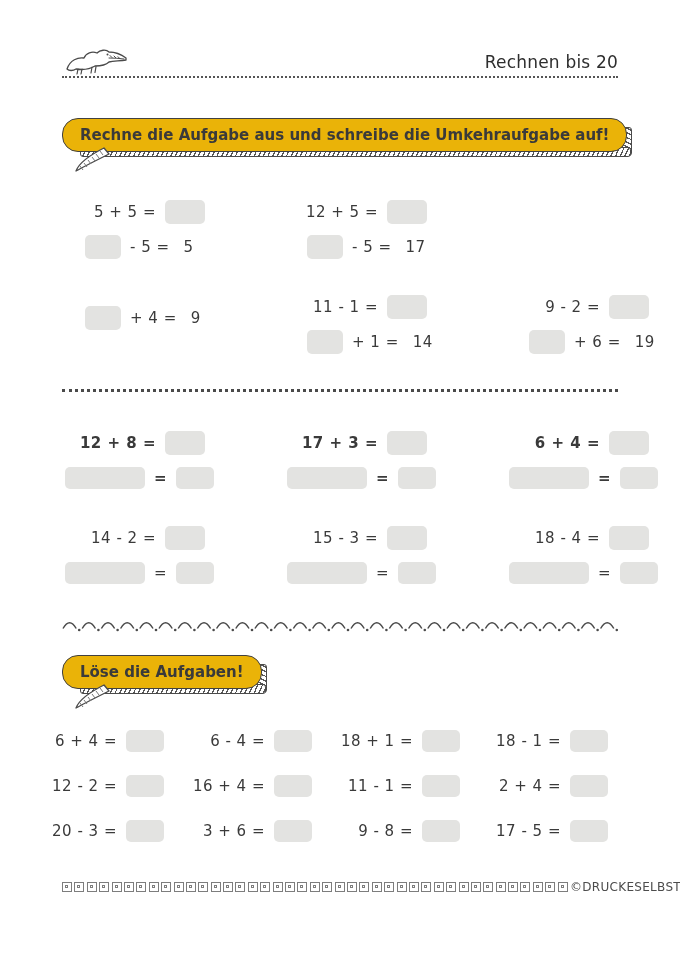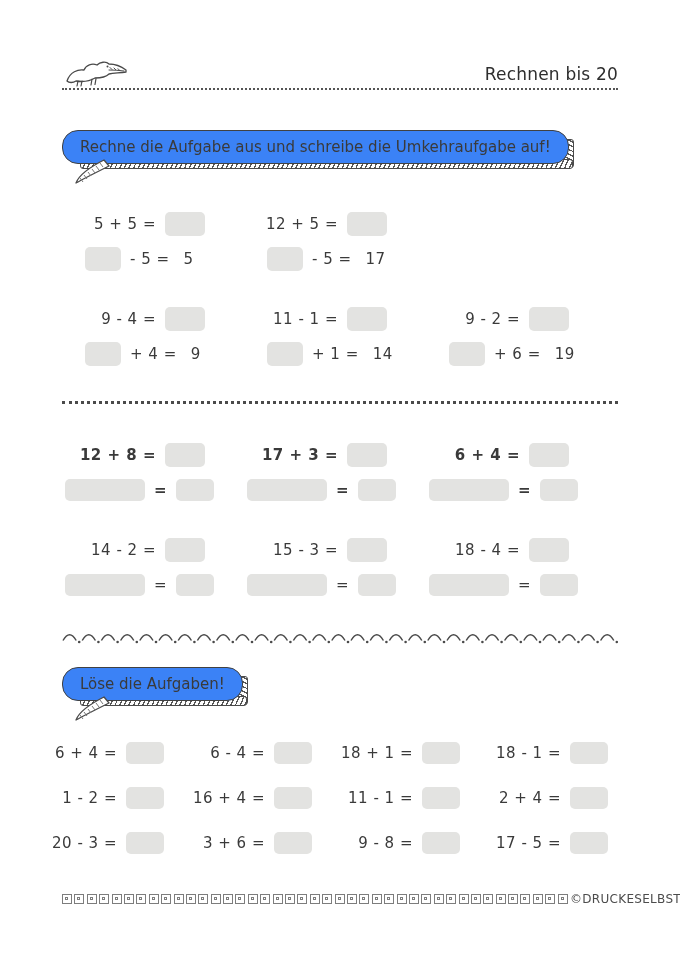--- a/index.html
+++ b/index.html
@@ -1,45 +1,45 @@
 <!DOCTYPE html>
 <html><head>
 <meta charset="utf-8">
 <style>
   html,body{margin:0;padding:0;background:#fff;}
   .page{
     width:680px;height:962px;background:#ffffff;box-sizing:border-box;
-    padding:12px 62px;position:relative;overflow:hidden;
+    padding:0 62px;position:relative;overflow:hidden;
     font-family:"DejaVu Sans",sans-serif;color:#3a3a3a;
   }
   
   .hdr{display:flex;justify-content:space-between;align-items:flex-end;
     padding-top:46px;border-bottom:2px dotted #555;}
   .hdr-title{font-size:17px;color:#2e2e2e;padding-bottom:4px;letter-spacing:.2px;}
   .croc{margin-bottom:-2px;}
   
   .bubble-wrap{position:relative;display:inline-block;}
-  .bubble{position:relative;z-index:2;background:#3b82f6;border:1.5px solid #414141;
-    border-radius:16px;padding:7px 17px;font-size:15px;white-space:nowrap;}
+  .bubble{position:relative;z-index:2;background:#eab308;border:1.5px solid #414141;
+    border-radius:16px;padding:7px 17px;font-size:15px;white-space:nowrap;font-weight:bold;}
   .shadow-b{position:absolute;z-index:1;left:18px;right:-4px;bottom:-5px;height:8px;
     border:1px solid #4a4a4a;border-radius:3px;
     background:repeating-linear-gradient(115deg,#565656 0 1.3px,#ffffff 1.3px 4.2px);}
   .shadow-r{position:absolute;z-index:1;top:9px;bottom:-4px;right:-5px;width:8px;
     border:1px solid #4a4a4a;border-radius:3px;
     background:repeating-linear-gradient(25deg,#565656 0 1.3px,#ffffff 1.3px 4.2px);}
   .tail-svg{position:absolute;left:6px;bottom:-20px;z-index:3;}
   .bubble1{margin-top:40px;}
   .bubble2{margin-top:18px;}
   
   .ans-box{width:40px;height:24px;background:#e3e3e1;border-radius:5px;flex:0 0 auto;}
   .lead-box{width:36px;height:24px;background:#e3e3e1;border-radius:5px;flex:0 0 auto;}
   .wide-box{width:80px;height:22px;background:#e3e3e1;border-radius:5px;flex:0 0 auto;}
   .sm-box{width:38px;height:22px;background:#e3e3e1;border-radius:5px;flex:0 0 auto;}
   
-  .trio{display:grid;grid-template-columns:repeat(3,120px);column-gap:62px;padding-left:23px;}
+  .trio{display:grid;grid-template-columns:repeat(3,120px);column-gap:102px;padding-left:23px;}
   .trio-a{margin-top:48px;}
   .trio-b{margin-top:36px;}
   .trio-c{margin-top:39px;font-weight:bold;}
   .trio-d{margin-top:37px;}
   .task-line{display:flex;justify-content:flex-end;align-items:center;gap:9px;height:24px;
     font-size:15px;letter-spacing:.5px;white-space:nowrap;}
   .inv-line{display:flex;align-items:center;gap:9px;height:24px;margin-top:11px;
     font-size:15px;letter-spacing:.5px;white-space:nowrap;}
   .inv-ans{margin-left:5px;}
   .inv2-line{display:flex;align-items:center;gap:9px;height:22px;margin-top:12px;margin-left:-20px;
@@ -110,24 +110,20 @@
       <div class="inv-line">
           <span class="lead-box"></span>
           <span>- 5 =</span>
           <span class="inv-ans">17</span>
         </div>
     </div>
   </div>
 
   <div class="trio trio-b">
     <div>
-      <div class="task-line">
-          <span>9 - 4 =</span>
-          <span class="ans-box"></span>
-        </div>
       <div class="inv-line">
           <span class="lead-box"></span>
           <span>+ 4 =</span>
           <span class="inv-ans">9</span>
         </div>
     </div>
     <div>
       <div class="task-line">
           <span>11 - 1 =</span>
           <span class="ans-box"></span>
@@ -284,21 +280,21 @@
         <span>18 + 1 =</span>
         <span class="sm-box"></span>
       </div>
     <div class="q-cell">
         <span>18 - 1 =</span>
         <span class="sm-box"></span>
       </div>
   </div>
   <div class="quad">
     <div class="q-cell">
-        <span>1 - 2 =</span>
+        <span>12 - 2 =</span>
         <span class="sm-box"></span>
       </div>
     <div class="q-cell">
         <span>16 + 4 =</span>
         <span class="sm-box"></span>
       </div>
     <div class="q-cell">
         <span>11 - 1 =</span>
         <span class="sm-box"></span>
       </div>

